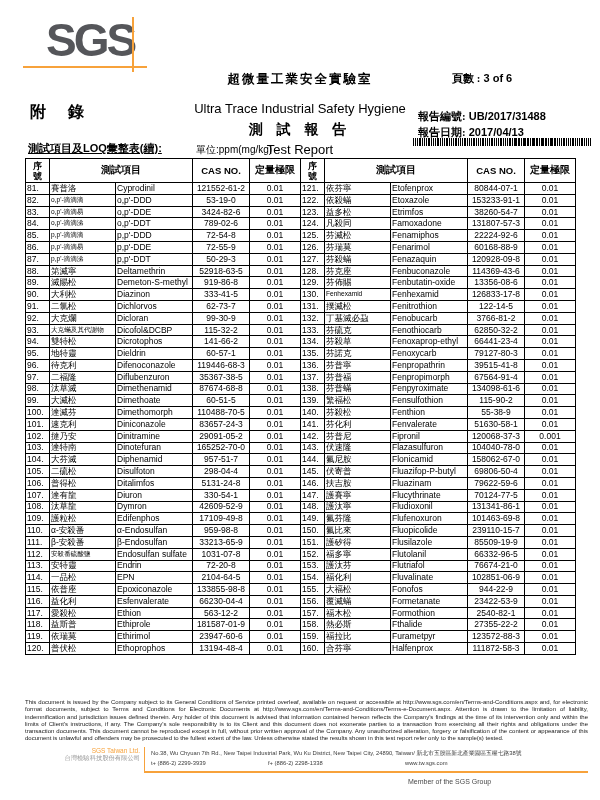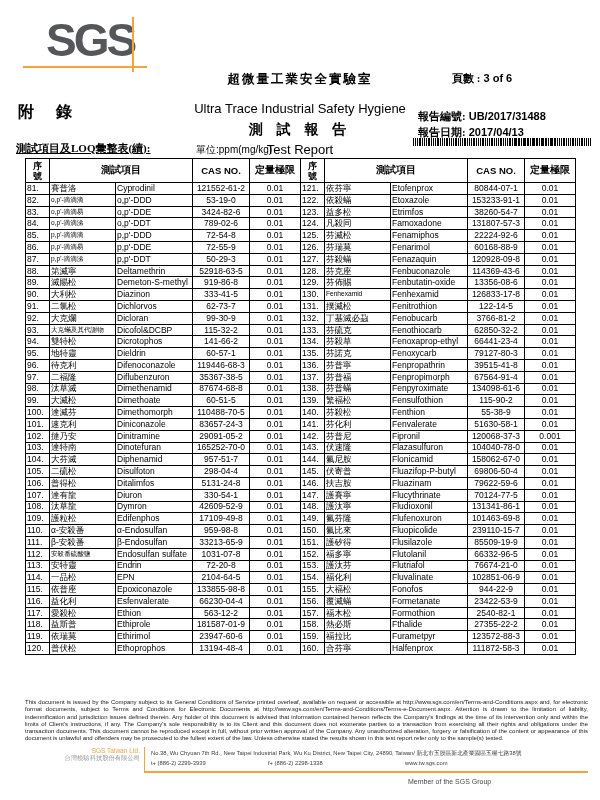--- a/index.html
+++ b/index.html
@@ -30,28 +30,28 @@
   .report-meta { position:absolute; top:108px; left:418px; font-size:11px; line-height:16px; white-space:nowrap; }
   .report-meta .lbl { font-family:"Liberation Serif", serif; font-weight:bold; }
   .report-meta .val { font-weight:bold; }
   .barcode {
     position:absolute; top:138px; left:413px; width:178px; height:8px;
     background:repeating-linear-gradient(90deg,
       #000 0 1px, #fff 1px 2px, #000 2px 3.5px, #fff 3.5px 4.5px,
       #000 4.5px 5px, #fff 5px 6px, #000 6px 8px, #fff 8px 9px);
   }
   .appendix {
-    position:absolute; top:102px; left:18px;
+    position:absolute; top:102px; left:30px;
     font-family:"Liberation Serif", serif; font-weight:bold;
     font-size:16px; letter-spacing:9px; white-space:nowrap;
   }
   
   .caption {
-    position:absolute; top:141px; left:16px;
-    font-family:Liberation Serif, serif; font-weight:bold; font-size:11px;
+    position:absolute; top:141px; left:28px;
+    font-family:Liberation Sans, sans-serif; font-weight:bold; font-size:11px;
     text-decoration:underline; white-space:nowrap;
   }
   .unit { position:absolute; top:143px; left:196px; font-size:10px; white-space:nowrap; }
   
   .loq-table {
     position:absolute; top:158px; left:25px; width:550px;
     border-collapse:collapse; table-layout:fixed;
     border:1.5px solid #000;
   }
   .loq-table th, .loq-table td {

